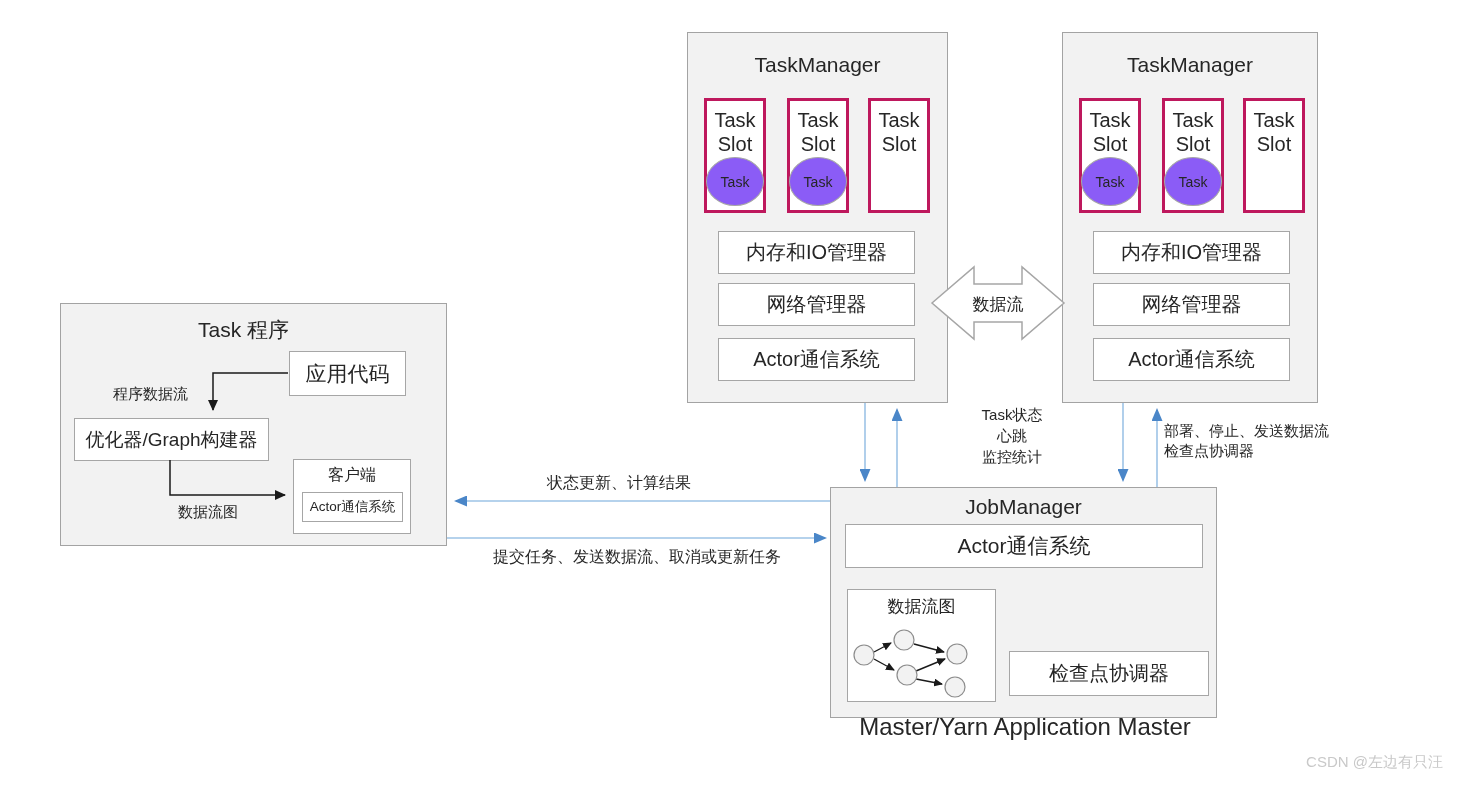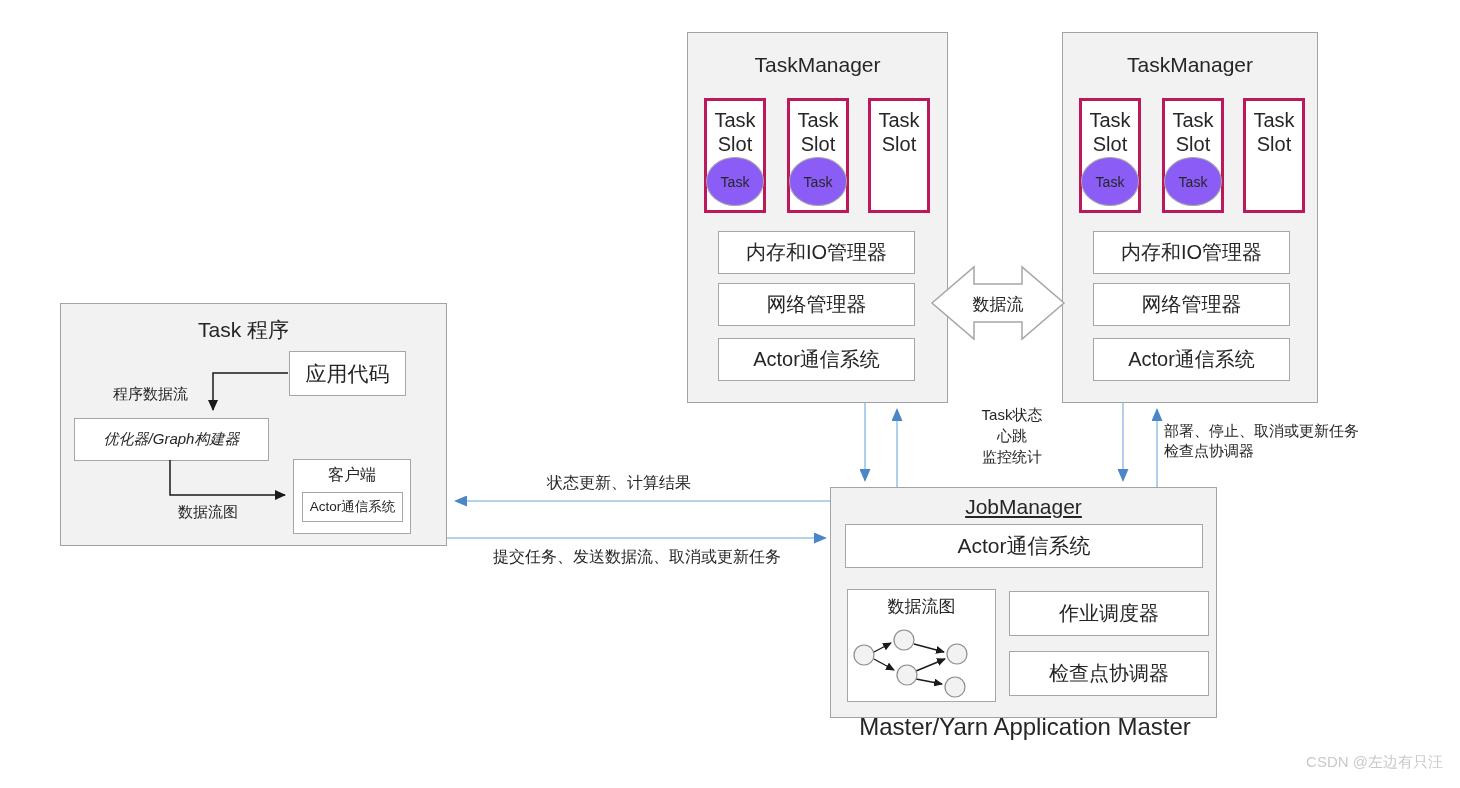--- a/index.html
+++ b/index.html
@@ -74,30 +74,30 @@
     </div>
     <div class="box comp" style="top:198px;">内存和IO管理器</div>
     <div class="box comp" style="top:250px;">网络管理器</div>
     <div class="box comp" style="top:305px;">Actor通信系统</div>
   </div>
 
   <div class="panel" style="left:60px;top:303px;width:387px;height:243px;">
     <div class="lbl big center" style="left:0;right:20px;top:12px;">Task 程序</div>
     <div class="box big" style="left:228px;top:47px;width:117px;height:45px;">应用代码</div>
     <div class="lbl small-lbl" style="left:52px;top:81px;">程序数据流</div>
-    <div class="box" style="left:13px;top:114px;width:195px;height:43px;font-size:15px;font-style:italic;">优化器/Graph构建器</div>
+    <div class="box" style="left:13px;top:114px;width:195px;height:43px;font-size:19px;">优化器/Graph构建器</div>
     <div class="lbl small-lbl" style="left:117px;top:199px;">数据流图</div>
     <div class="box" style="left:232px;top:155px;width:118px;height:75px;display:block;">
       <div class="center" style="font-size:16px;padding-top:5px;">客户端</div>
       <div class="box" style="left:8px;top:32px;width:101px;height:30px;font-size:13.5px;">Actor通信系统</div>
     </div>
   </div>
 
   <div class="panel" style="left:830px;top:487px;width:387px;height:231px;">
-    <div class="lbl big center" style="left:0;right:0;top:7px;text-decoration:underline;">JobManager</div>
+    <div class="lbl big center" style="left:0;right:0;top:7px;">JobManager</div>
     <div class="box big" style="left:14px;top:36px;width:358px;height:44px;">Actor通信系统</div>
     <div class="box" style="left:16px;top:101px;width:149px;height:113px;display:block;">
       <div class="center" style="font-size:17px;padding-top:5px;">数据流图</div>
       <svg width="147" height="84" style="position:absolute;left:0;top:28px;">
         <defs>
           <marker id="mdag" markerUnits="userSpaceOnUse" markerWidth="9" markerHeight="8" refX="8" refY="4" orient="auto">
               <path d="M0,0 L9,4 L0,8 z" fill="#1a1a1a"></path>
             </marker>
         </defs>
         <g stroke="#1a1a1a" stroke-width="1.4">
@@ -109,21 +109,20 @@
         </g>
         <g fill="#f2f2f2" stroke="#8c8c8c" stroke-width="1.2">
           <circle cx="16" cy="37" r="10"></circle>
           <circle cx="56" cy="22" r="10"></circle>
           <circle cx="59" cy="57" r="10"></circle>
           <circle cx="109" cy="36" r="10"></circle>
           <circle cx="107" cy="69" r="10"></circle>
         </g>
       </svg>
     </div>
-    <div class="box" style="left:178px;top:103px;width:200px;height:45px;font-size:20px;">作业调度器</div>
     <div class="box" style="left:178px;top:163px;width:200px;height:45px;font-size:20px;">检查点协调器</div>
   </div>
   <div class="lbl center" style="left:830px;top:713px;width:390px;font-size:24px;">Master/Yarn Application Master</div>
 
   <svg id="overlay" width="1460" height="788">
     <defs>
       <marker id="mblue" markerUnits="userSpaceOnUse" markerWidth="13" markerHeight="11" refX="11" refY="5.5" orient="auto">
           <path d="M0,0 L13,5.5 L0,11 z" fill="#4a86c8"></path>
         </marker>
       <marker id="mblk" markerUnits="userSpaceOnUse" markerWidth="11" markerHeight="10" refX="10" refY="5" orient="auto">
@@ -150,18 +149,18 @@
 
   <div class="lbl toplbl" style="left:948px;top:293px;width:100px;text-align:center;font-size:17px;">数据流</div>
   <div class="lbl link-lbl center toplbl" style="left:474px;top:473px;width:290px;">状态更新、计算结果</div>
   <div class="lbl link-lbl center toplbl" style="left:457px;top:547px;width:360px;">提交任务、发送数据流、取消或更新任务</div>
   <div class="lbl small-lbl center toplbl" style="left:952px;top:404px;width:120px;line-height:21px;">
     <div>Task状态</div>
     <div>心跳</div>
     <div>监控统计</div>
   </div>
   <div class="lbl small-lbl toplbl" style="left:1164px;top:421px;line-height:20px;">
-    <div>部署、停止、取消或更新任务</div>
+    <div>部署、停止、发送数据流</div>
     <div>检查点协调器</div>
   </div>
 
   <div id="watermark">CSDN @左边有只汪</div>
 </div>
 
 </body></html>

